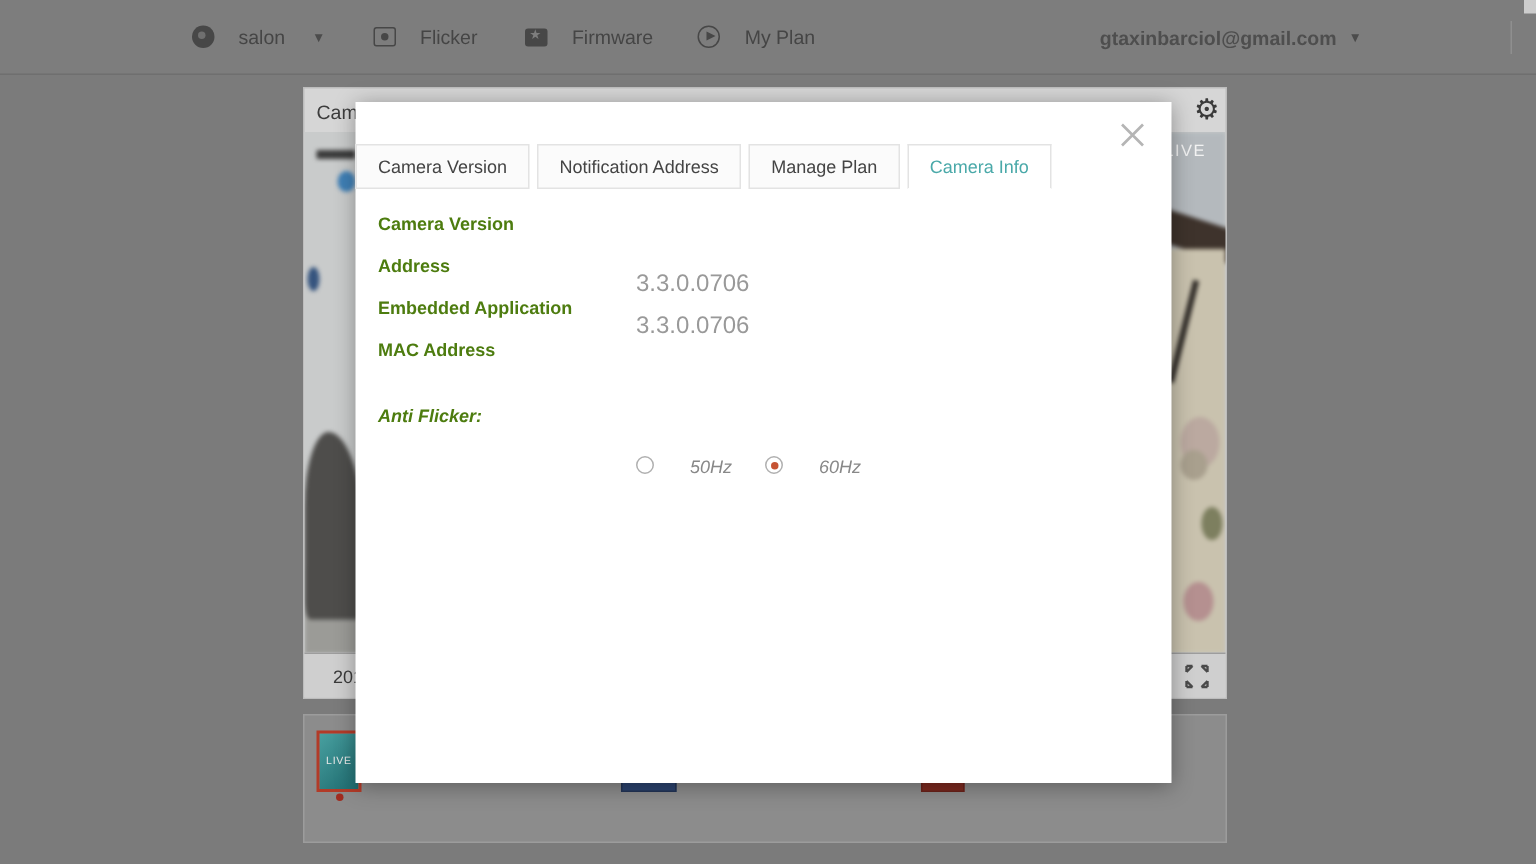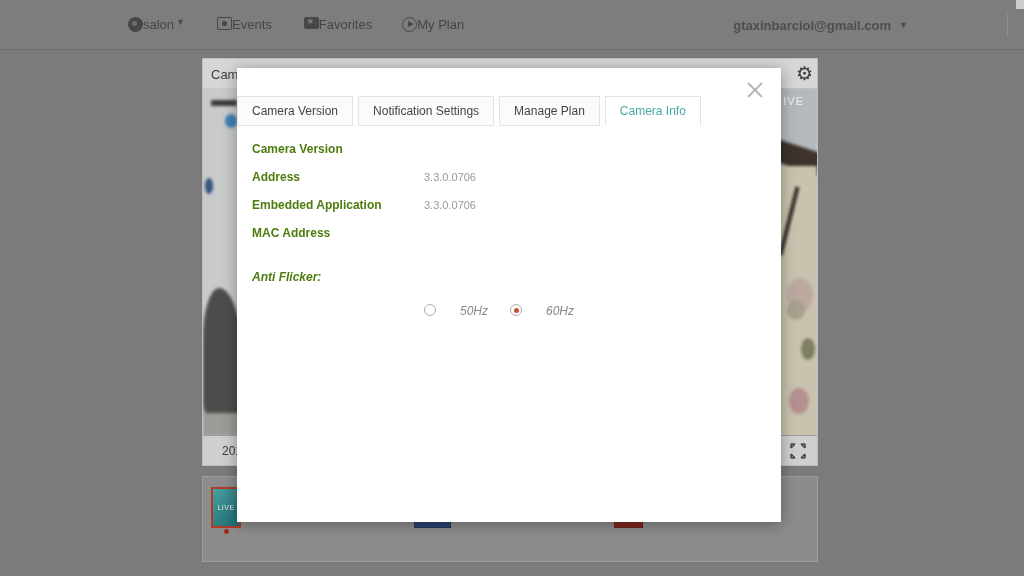--- a/index.html
+++ b/index.html
@@ -5,21 +5,21 @@
   * { margin:0; padding:0; box-sizing:border-box; }
   html,body { width:1024px; height:576px; overflow:hidden; }
   body { background:#7b7b7b; font-family:"Liberation Sans", sans-serif; position:relative; }
 
   
   .app-header {
     position:absolute; left:0; top:0; width:1024px; height:50px;
     background:#7d7d7d; border-bottom:1px solid #6f6f6f;
     display:flex; align-items:center;
   }
-  .hdr-item { display:flex; align-items:flex-start; gap:0; color:#454545; font-size:13px; cursor:pointer; }
+  .hdr-item { display:flex; align-items:center; gap:16px; color:#454545; font-size:13px; cursor:pointer; }
   .hdr-item .lbl { color:#454545; }
   .cam-ico { width:15px; height:15px; border-radius:50%; background:#474747; position:relative; }
   .cam-ico::after { content:""; position:absolute; left:4px; top:4px; width:5px; height:5px; border-radius:50%; background:#6f6f6f; }
   .caret { font-size:9px; color:#4c4c4c; margin-left:2px; }
   .film-ico { width:15px; height:13px; border:1.5px solid #474747; border-radius:2px; position:relative; background:transparent; }
   .film-ico::after { content:""; position:absolute; left:4px; top:2.5px; width:5px; height:5px; border-radius:50%; background:#474747; }
   .fav-ico { width:15px; height:12px; background:#474747; border-radius:2px; position:relative; }
   .fav-ico::after { content:"★"; position:absolute; left:2.5px; top:-1px; font-size:9px; color:#7d7d7d; }
   .play-ico { width:15px; height:15px; border:1.5px solid #474747; border-radius:50%; position:relative; }
   .play-ico::after { content:""; position:absolute; left:4.5px; top:3px;
@@ -73,44 +73,44 @@
     background:#ffffff; box-shadow:0 2px 14px rgba(0,0,0,0.35); }
   .close-x { position:absolute; right:14px; top:10px; width:24px; height:24px; cursor:pointer; }
   .close-x svg { width:24px; height:24px; }
   .tab-row { position:absolute; left:0; top:28px; display:flex; gap:5px; }
   .tab { height:30px; line-height:29px; padding:0 14px; font-size:12px; color:#444444;
     background:#fbfbfb; border:1px solid #e3e3e3; cursor:pointer; white-space:nowrap; }
   .tab.active { background:#ffffff; color:#4aa9a9; border-bottom-color:#ffffff; }
   .modal-body { position:absolute; left:0; top:68px; width:544px; }
   .info-row { position:absolute; left:0; width:544px; height:28px; }
   .info-label { position:absolute; left:15px; top:0; font-size:12px; font-weight:bold; color:#4d7c0f; }
-  .info-value { position:absolute; left:187px; top:1px; font-size:11px; color:#999999; }
+  .info-value { position:absolute; left:187px; top:11px; font-size:16px; color:#999999; }
   .radio-group { position:absolute; left:187px; top:-2px; display:flex; gap:22px; }
   .radio-opt { display:flex; align-items:flex-start; gap:24px; cursor:pointer;margin-top:36px; }
   .radio-circ { width:12px; height:12px; border:1px solid #b0b0b0; border-radius:50%; background:#fff; position:relative; }
   .radio-circ.checked::after { content:""; position:absolute; left:2.5px; top:2.5px; width:5px; height:5px;
     border-radius:50%; background:#c65333; }
   .radio-lbl { font-size:12px; color:#888888; }
 </style>
 </head>
 <body>
 
 <div class="app-header">
   <div class="hdr-item" style="margin-left:128px;">
     <span class="cam-ico"></span>
     <span class="lbl">salon</span>
     <span class="caret">▼</span>
   </div>
   <div class="hdr-item" style="margin-left:32px;">
     <span class="film-ico"></span>
-    <span class="lbl">Events</span>
+    <span class="lbl">Flicker</span>
   </div>
   <div class="hdr-item" style="margin-left:32px;">
     <span class="fav-ico"></span>
-    <span class="lbl">Favorites</span>
+    <span class="lbl">Firmware</span>
   </div>
   <div class="hdr-item" style="margin-left:30px;">
     <span class="play-ico"></span>
     <span class="lbl">My Plan</span>
   </div>
   <div class="account">
     <span>gtaxinbarciol@gmail.com</span>
     <span class="caret">▼</span>
   </div>
   <div class="hdr-divider"></div>
@@ -169,21 +169,21 @@
 
 <div class="modal">
   <div class="close-x">
     <svg viewBox="0 0 24 24">
       <path d="M5 5 L19 19 M19 5 L5 19" stroke="#b5b5b5" stroke-width="1.8" fill="none"></path>
     </svg>
   </div>
 
   <div class="tab-row">
     <div class="tab">Camera Version</div>
-    <div class="tab">Notification Settings</div>
+    <div class="tab">Notification Address</div>
     <div class="tab">Manage Plan</div>
     <div class="tab active">Camera Info</div>
   </div>
 
   <div class="modal-body">
     <div class="info-row" style="top:6px;">
       <span class="info-label">Camera Version</span>
       <span class="info-value"></span>
     </div>
     <div class="info-row" style="top:34px;">

